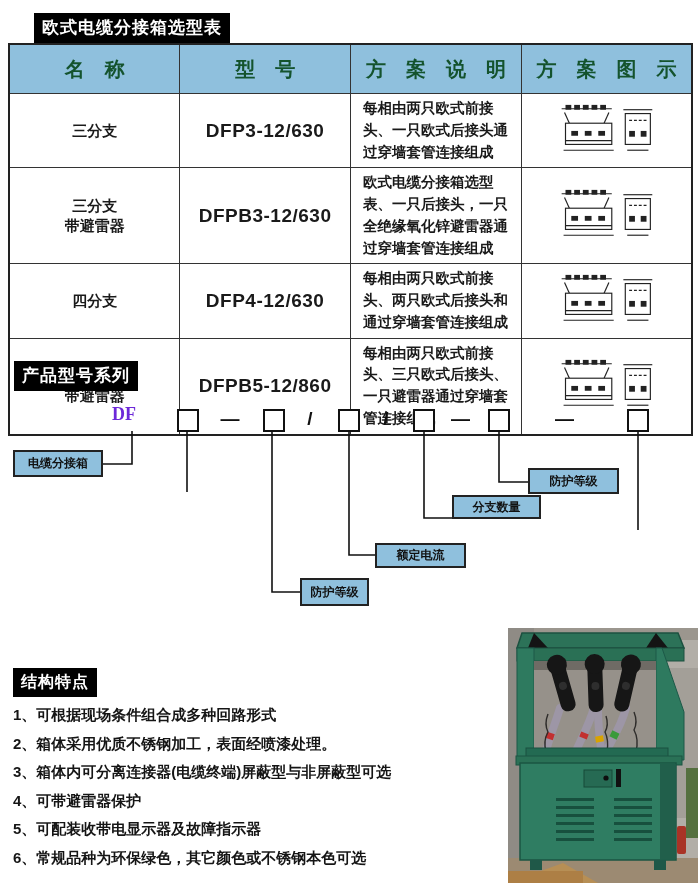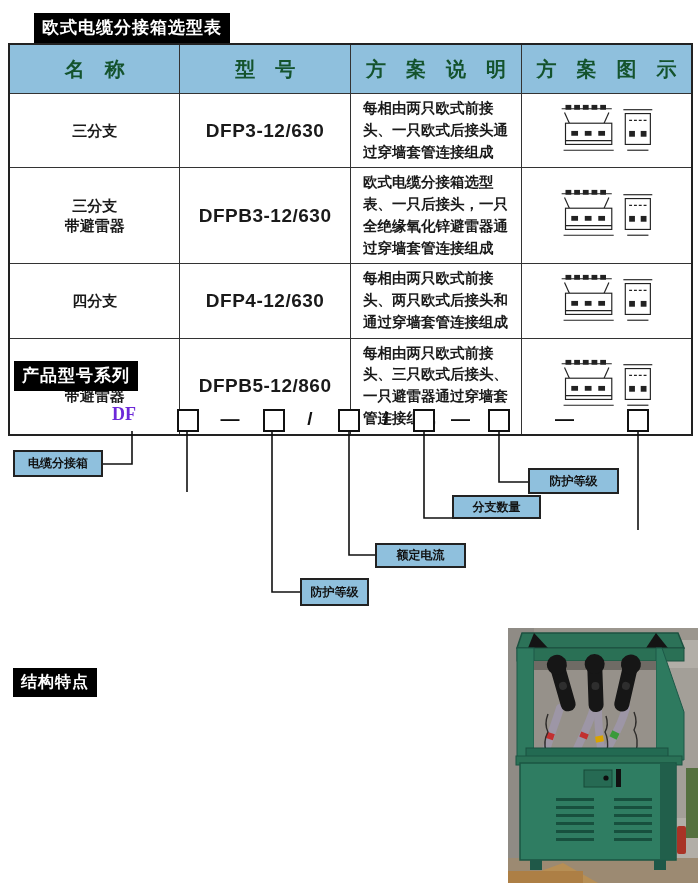--- a/index.html
+++ b/index.html
@@ -175,20 +175,28 @@
     <div class="blue-label" style="left:375px;top:148px;width:87px;height:21px">额定电流</div>
 
     <div class="blue-label" style="left:452px;top:100px;width:85px;height:20px">分支数量</div>
 
     <div class="blue-label" style="left:528px;top:73px;width:87px;height:22px">防护等级</div>
 
   </div>
 
   <div class="black-title t3">结构特点</div>
 
+  <div class="features">
+    <div>1、可根据现场条件组合成多种回路形式</div>
+    <div>2、箱体采用优质不锈钢加工，表面经喷漆处理。</div>
+    <div>3、箱体内可分离连接器(电缆终端)屏蔽型与非屏蔽型可选</div>
+    <div>4、可带避雷器保护</div>
+    <div>5、可配装收带电显示器及故障指示器</div>
+    <div>6、常规品种为环保绿色，其它颜色或不锈钢本色可选</div>
+  </div>
 
   <svg class="photo" viewBox="0 0 190 255">
     <rect width="190" height="255" fill="#b2aea7"></rect>
     <rect x="0" y="0" width="26" height="255" fill="#8f8b85"></rect>
     <rect x="26" y="0" width="164" height="12" fill="#9b968e"></rect>
     <rect x="158" y="40" width="32" height="150" fill="#a39f98"></rect>
     <rect x="30" y="40" width="30" height="80" fill="#a8a49d"></rect>
     <rect x="178" y="140" width="12" height="70" fill="#55703f"></rect>
     <rect x="169" y="198" width="9" height="28" rx="2" fill="#a93326"></rect>
     <rect x="0" y="230" width="190" height="25" fill="#9c8a72"></rect>

